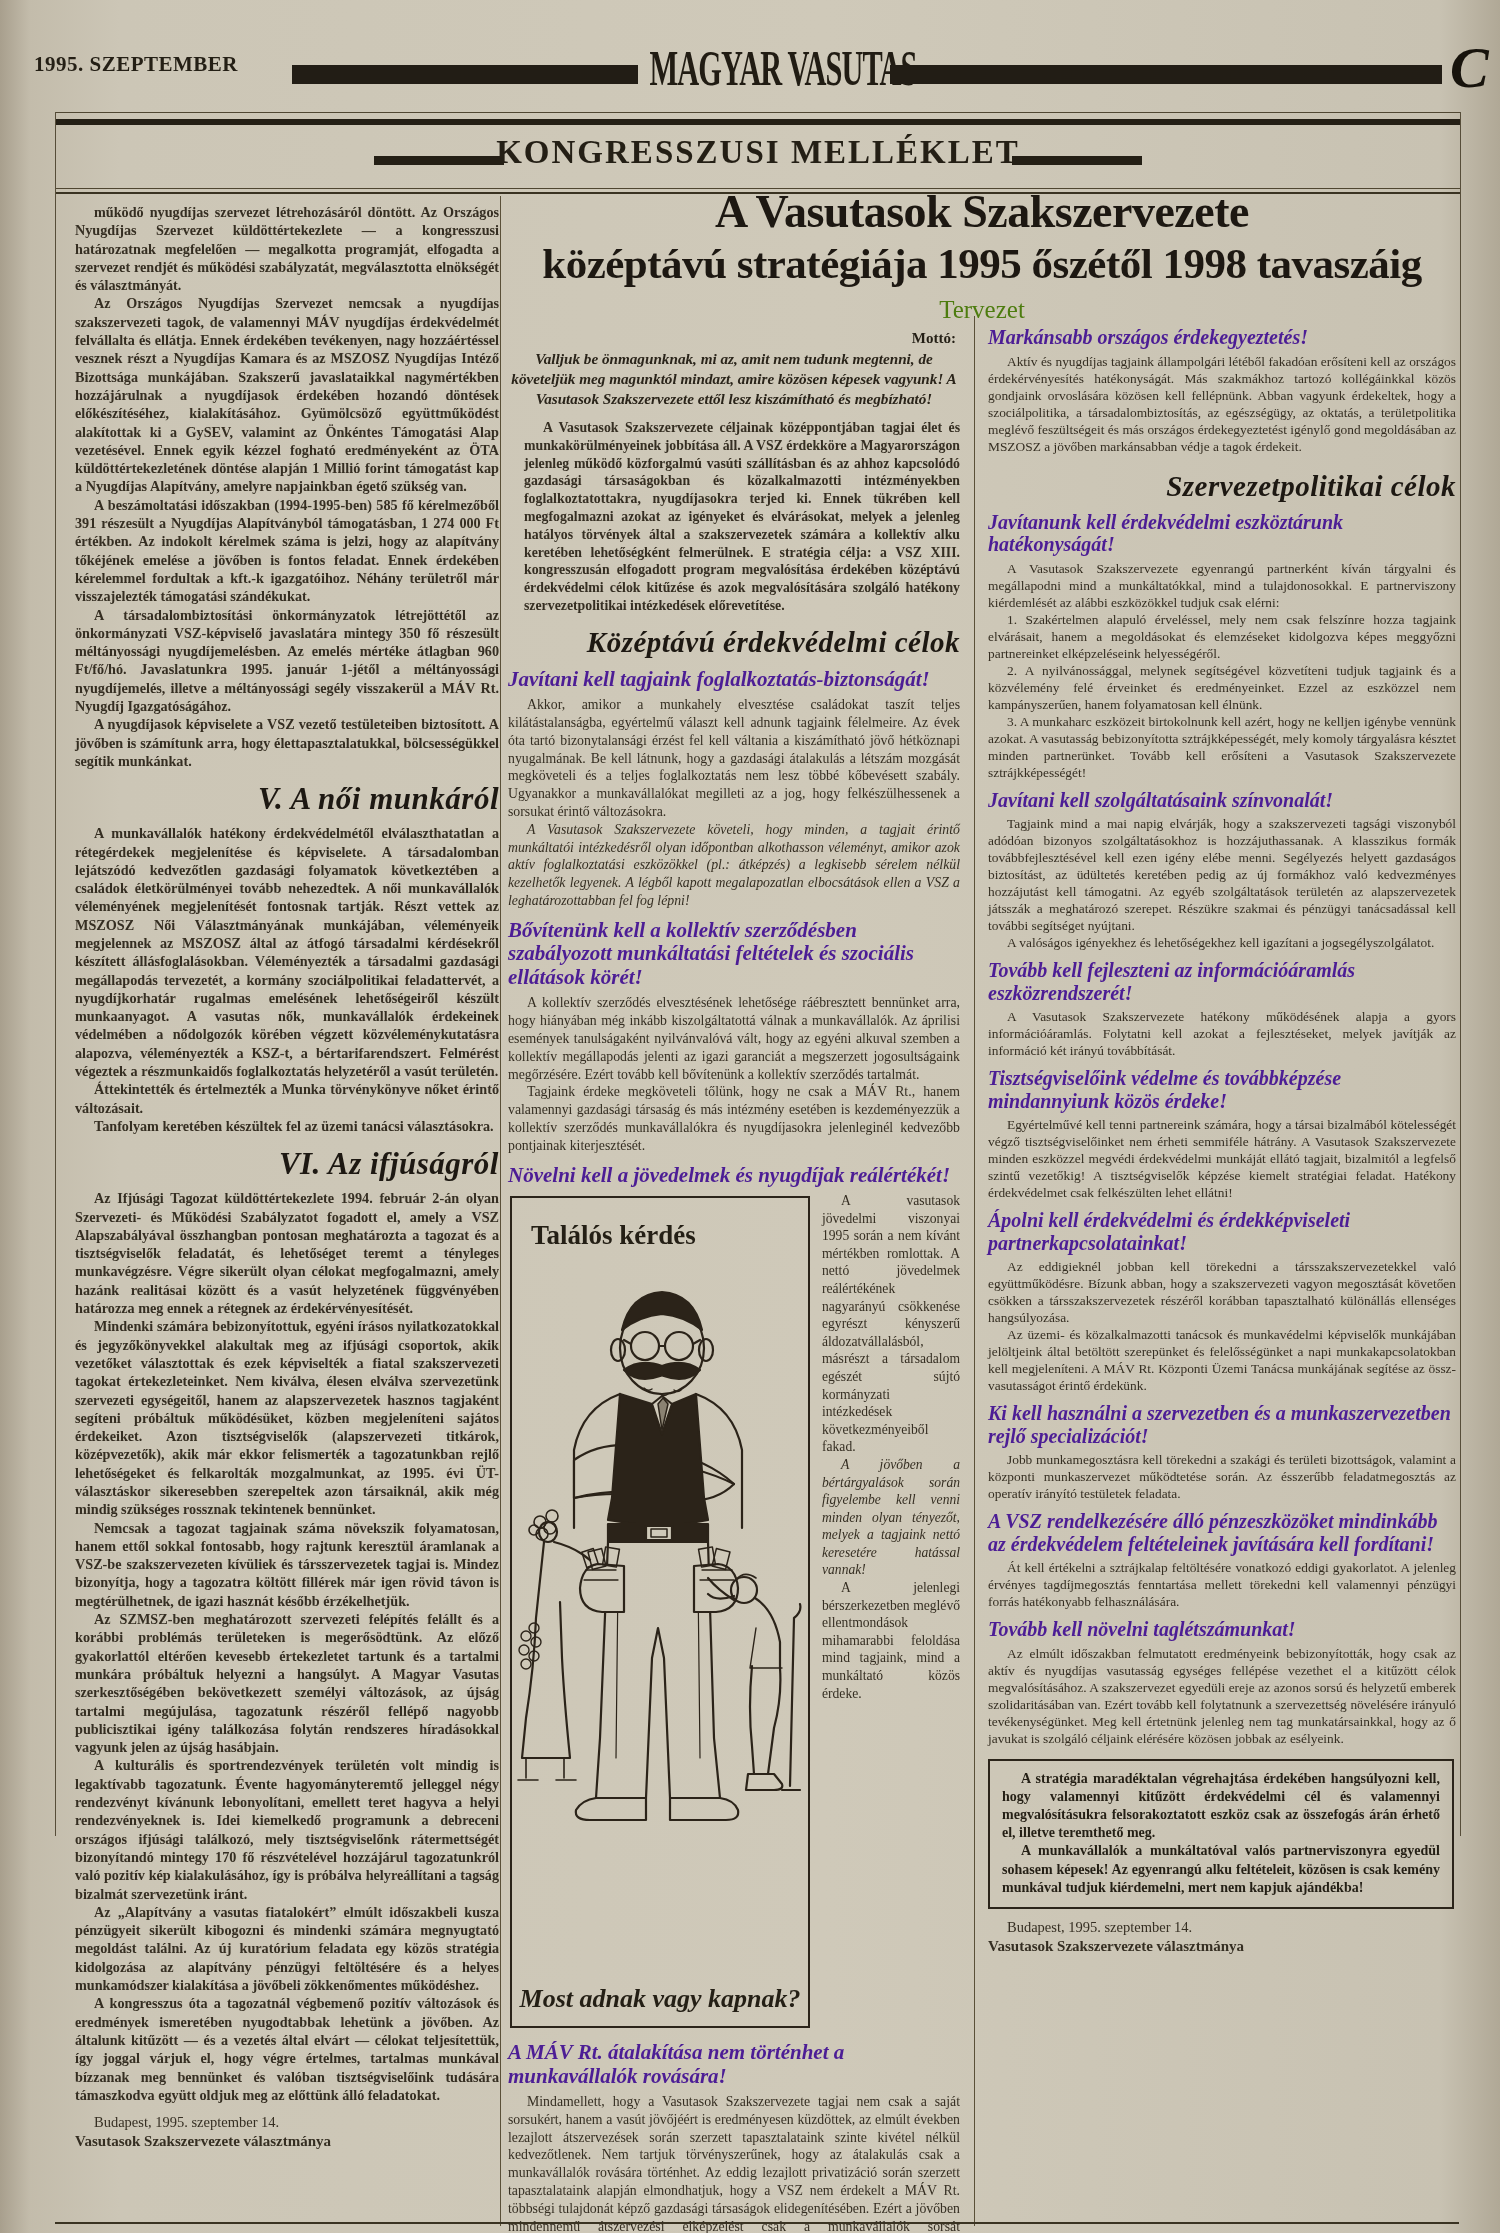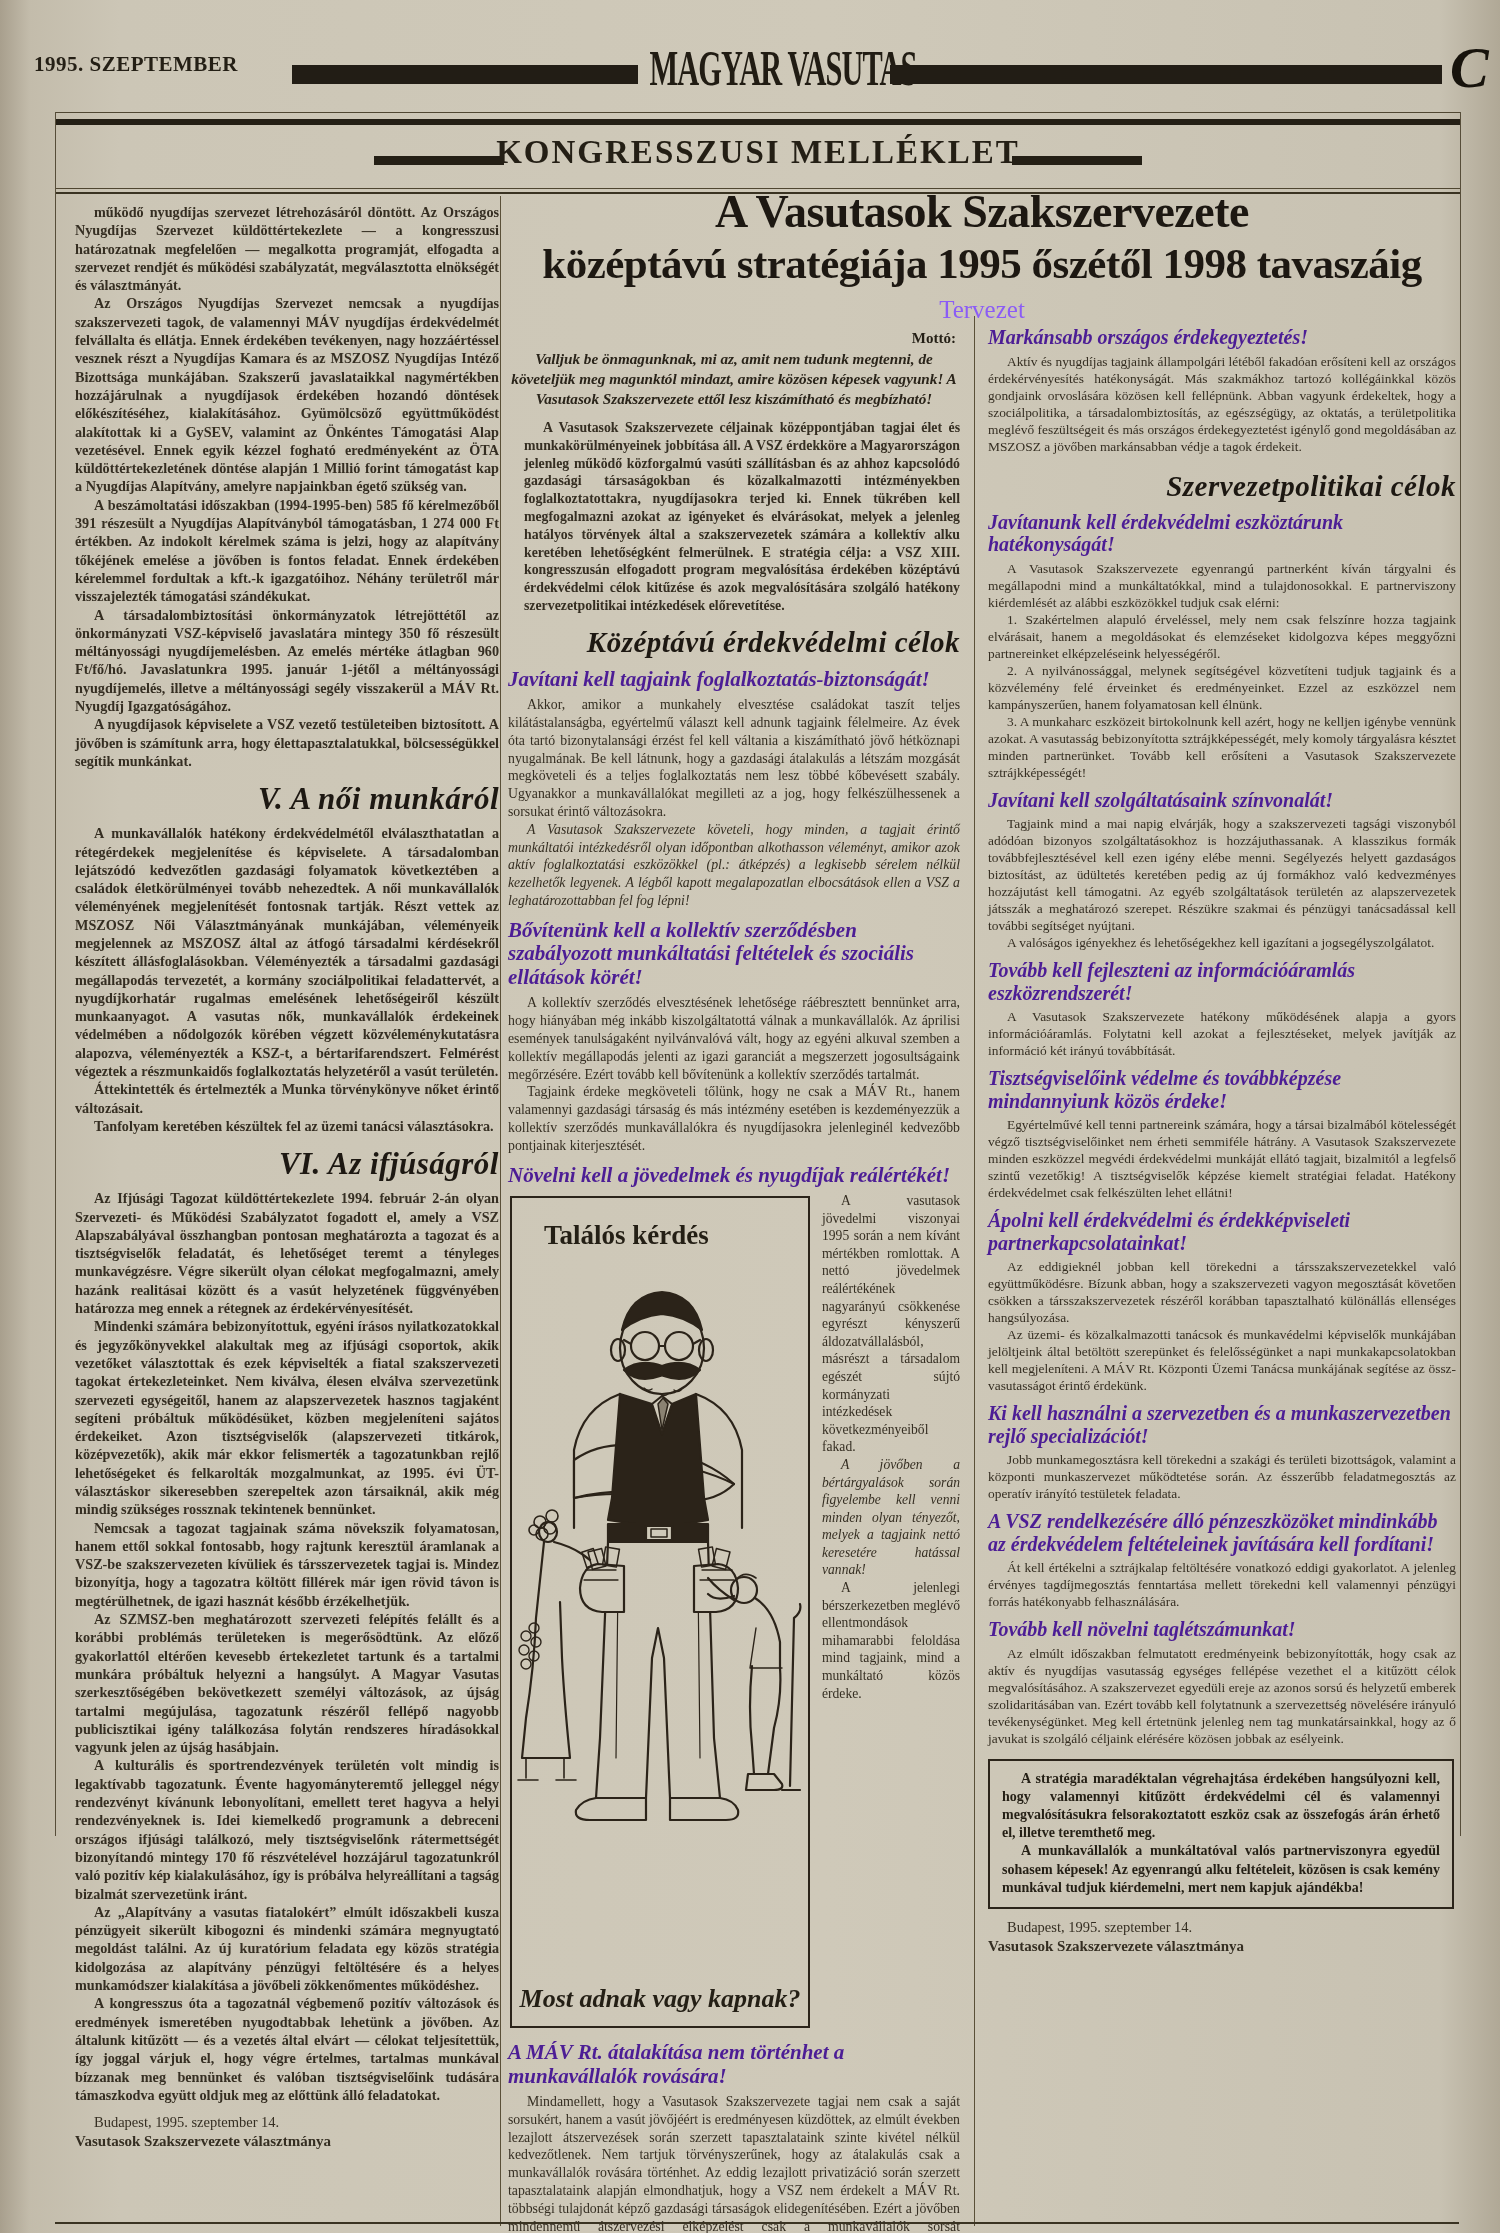--- a/index.html
+++ b/index.html
@@ -35,21 +35,21 @@
 
   
   .vrule{position:absolute;width:1px;background:#5a5038;}
   .v1{left:500px;top:196px;height:2030px;}
   .v2{left:974px;top:316px;height:1910px;}
 
   
   .title-block{position:absolute;left:508px;top:186px;width:948px;text-align:center;color:#1d1812;}
   .t1{font-size:46px;font-weight:bold;line-height:52px;letter-spacing:-.5px;}
   .t2{font-size:43px;font-weight:bold;line-height:52px;letter-spacing:-.5px;}
-  .tervezet{font-size:25px;line-height:30px;margin-top:5px;color:#8b5cf6;}
+  .tervezet{font-size:25px;line-height:30px;margin-top:5px;color:#4d7c0f;}
 
   
   .col{position:absolute;color:#352e22;}
   .col1{left:75px;top:203px;width:424px;}
   .col2{left:508px;top:330px;width:452px;}
   .col3{left:988px;top:318px;width:468px;}
 
   .col p.p{margin:0;text-align:justify;text-indent:19px;font-size:13.8px;line-height:17.8px;}
   .col1 p.p{font-size:14.2px;line-height:18.3px;font-weight:bold;}
   .col3 p.p{font-size:13.4px;line-height:17px;}
@@ -68,21 +68,21 @@
   .motto-label{text-align:right;font-weight:bold;font-size:15px;padding-right:4px;color:#241f15;}
   .motto{font-style:italic;font-weight:bold;font-size:15.2px;line-height:20px;text-align:center;margin:2px 0 10px;color:#2a241a;}
 
   
   .embox{border:2px solid #2b241a;padding:9px 12px 10px;margin:12px 2px 10px 0;}
   .embox p{margin:0;font-weight:bold;font-size:14px;line-height:18.2px;text-align:justify;text-indent:19px;color:#241f15;}
 
   
   .cartoon{float:left;width:296px;height:828px;border:2px solid #2b241a;margin:4px 12px 4px 2px;
            position:relative;background:transparent;}
-  .cartoon-label{position:absolute;left:32px;top:22px;font-weight:bold;font-size:27px;line-height:31px;color:#241f15;}
+  .cartoon-label{position:absolute;left:19px;top:22px;font-weight:bold;font-size:27px;line-height:31px;color:#241f15;}
   .cartoon-caption{position:absolute;left:0;bottom:12px;width:100%;text-align:center;
                    font-style:italic;font-weight:bold;font-size:26px;color:#241f15;}
   .cartoon svg{position:absolute;left:0;top:0;}
   .wraptext p.p{font-size:13.6px;line-height:17.6px;}
   .clear{clear:both;height:0;}
 </style>
 </head>
 <body>
 
 <div class="hdr-date noselect">1995. SZEPTEMBER</div>

